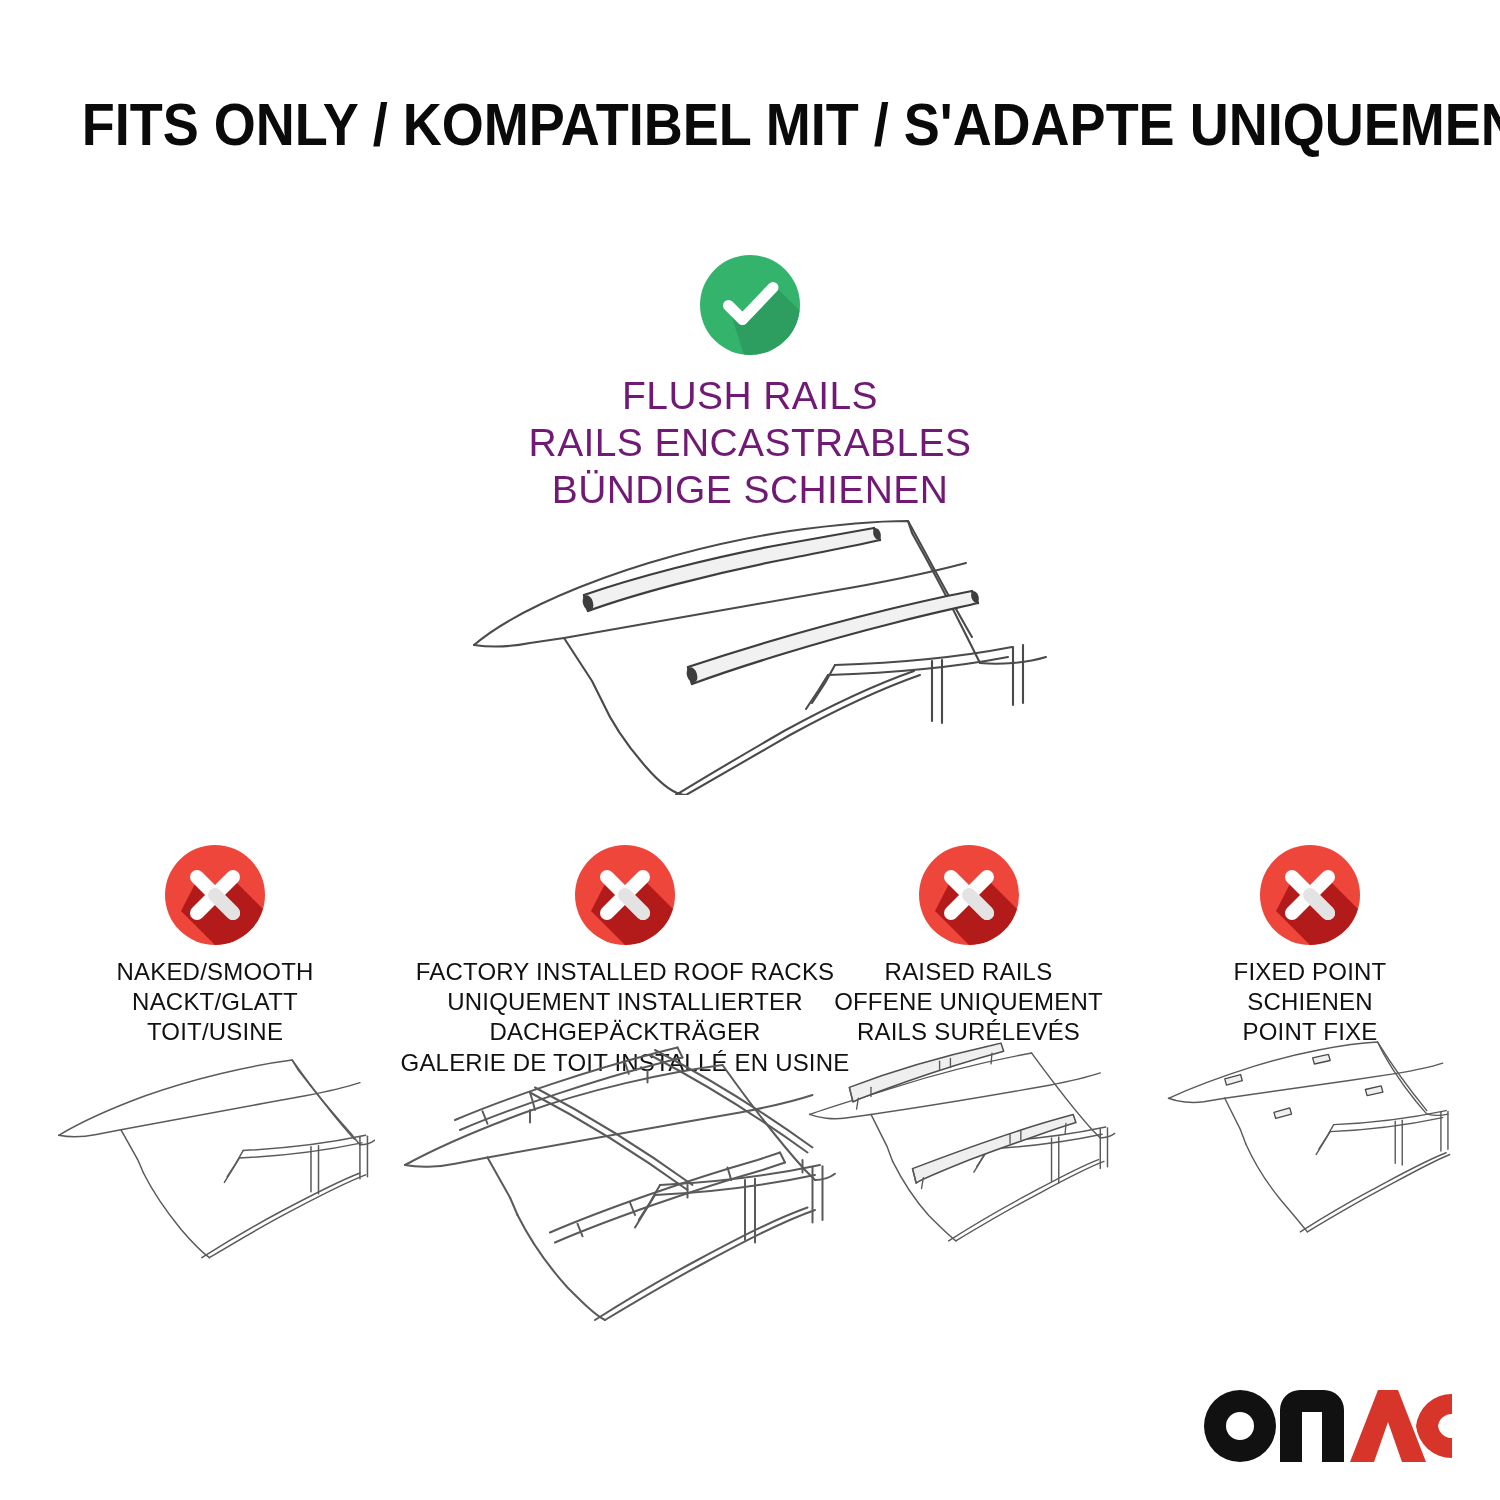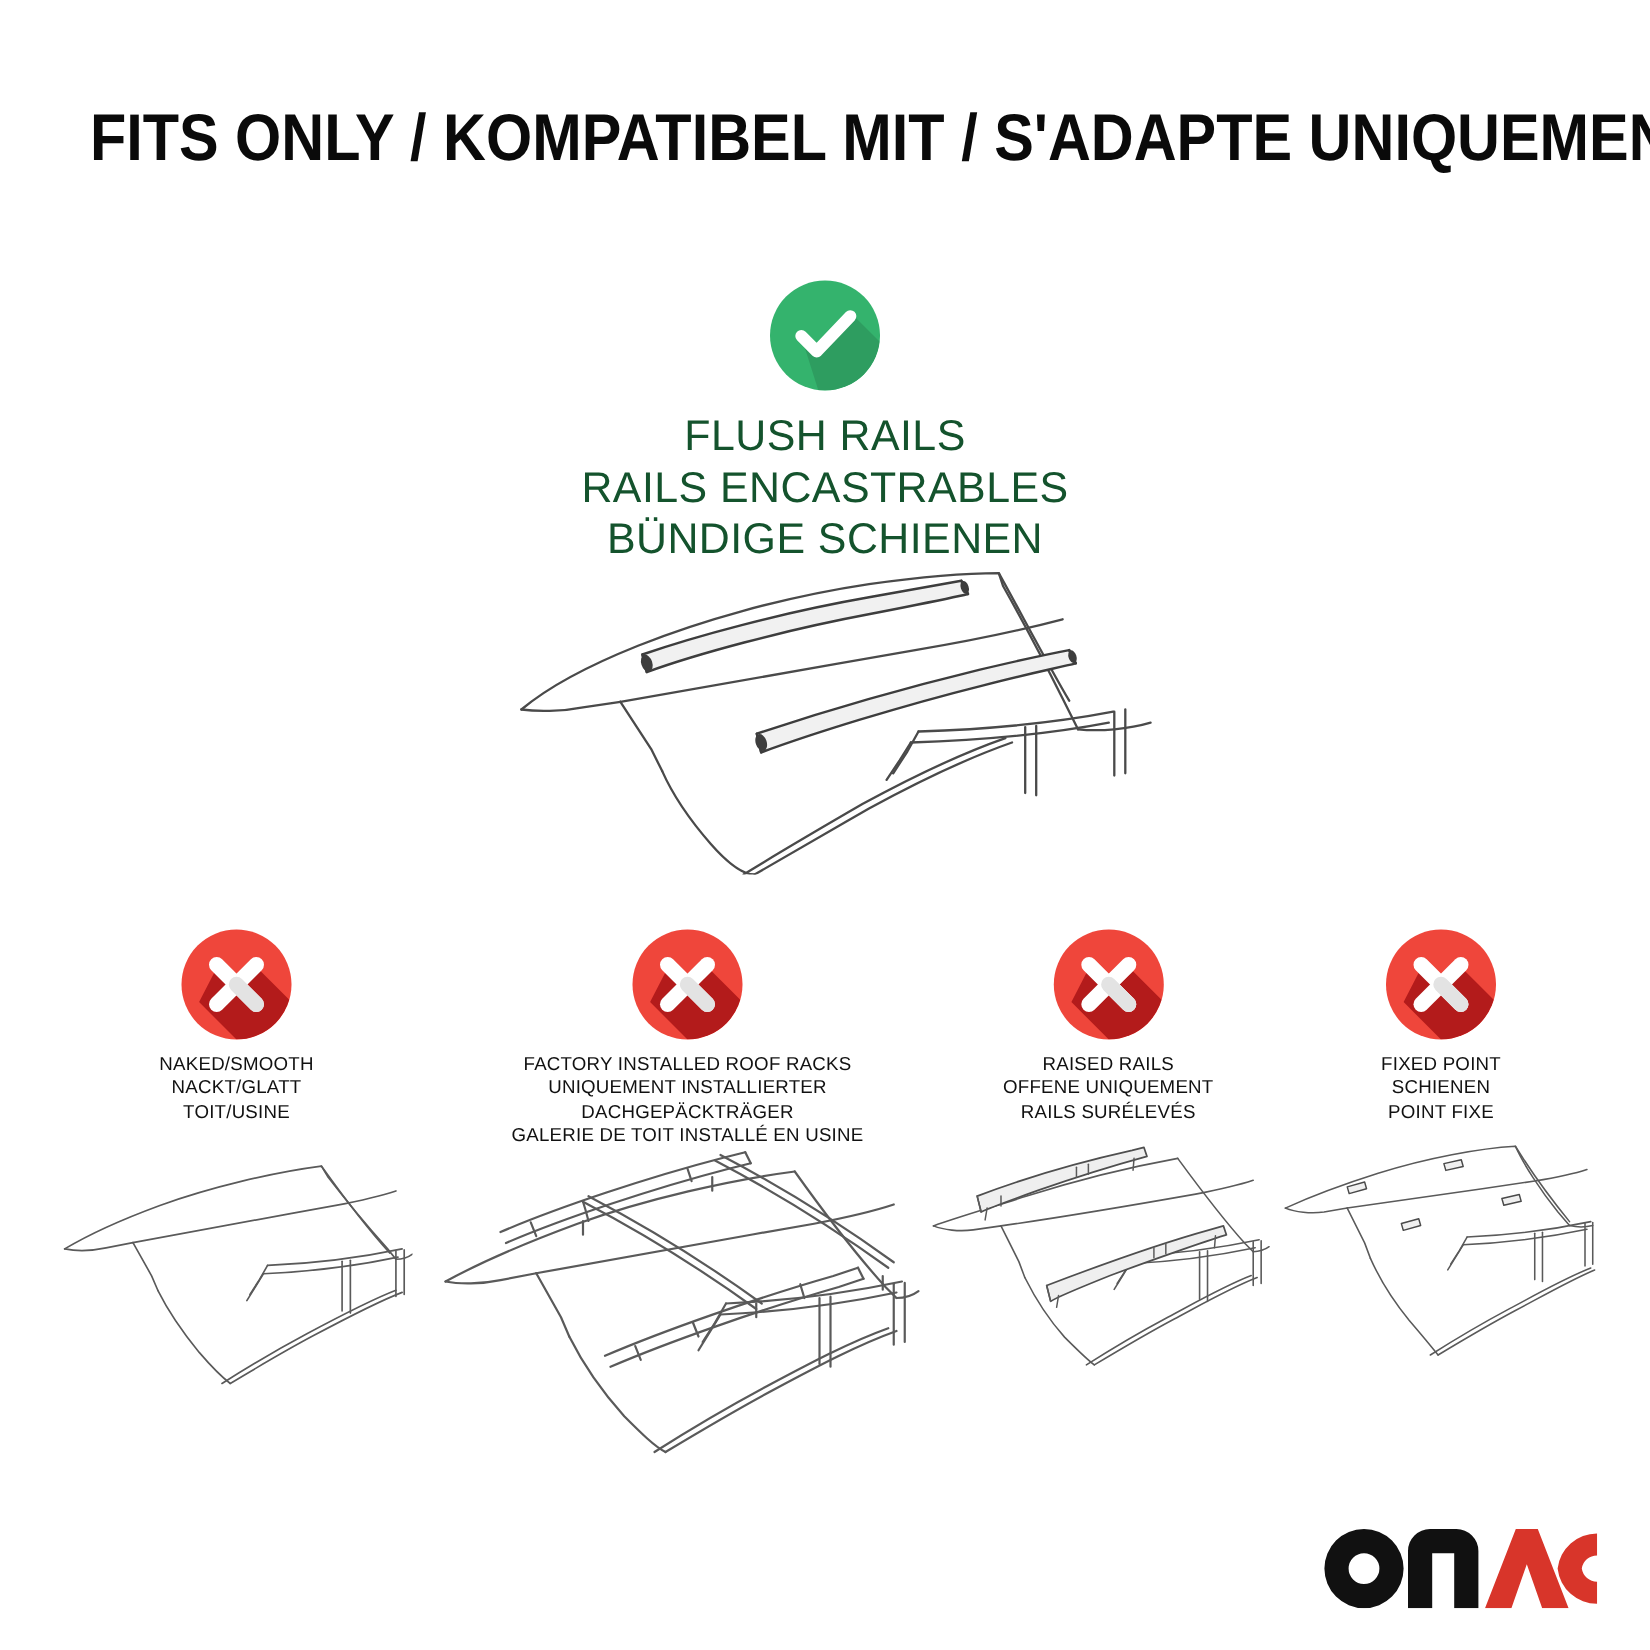--- a/index.html
+++ b/index.html
@@ -43,49 +43,49 @@
   .badge.ok{background:#34b36d;}
   .badge.no{background:#ef463b;}
   .badge svg{position:absolute;left:0;top:0;width:100%;height:100%;}
 
   .hero-lines{
     margin-top:14px;
     font-size:39px;
     font-weight:400;
     line-height:1.20;
     letter-spacing:.4px;
-    color:#14532d;
+    color:#701a75;
   }
   .hero-lines div{white-space:nowrap;}
 
   .hero-art{
     position:absolute;left:460px;top:240px;width:600px;height:300px;
   }
 
   
   .grid{
     position:absolute;left:0;top:845px;width:1500px;height:470px;
   }
   .col{position:absolute;top:0;text-align:center;}
   .col .badge-wrap{height:100px;}
   .col .cap{
     margin-top:12px;
-    font-size:17px;
+    font-size:24px;
     line-height:1.26;
     font-weight:400;
     letter-spacing:.2px;
     color:#111;
   }
   .col .cap div{white-space:nowrap;}
   .col .art{position:absolute;left:0;width:100%;}
 
   
   #col-0{left:55px;width:320px;}
   #col-1{left:400px;width:450px;}
-  #col-2{left:845px;width:325px;text-align:center;}
+  #col-2{left:806px;width:325px;text-align:center;}
   #col-3{left:1165px;width:290px;}
 
   #col-0 .art{top:200px;}
   #col-1 .art{top:190px;}
   #col-2 .art{top:190px;}
   #col-3 .art{top:190px;}
 
   
   .logo{
     position:absolute;right:48px;bottom:38px;

